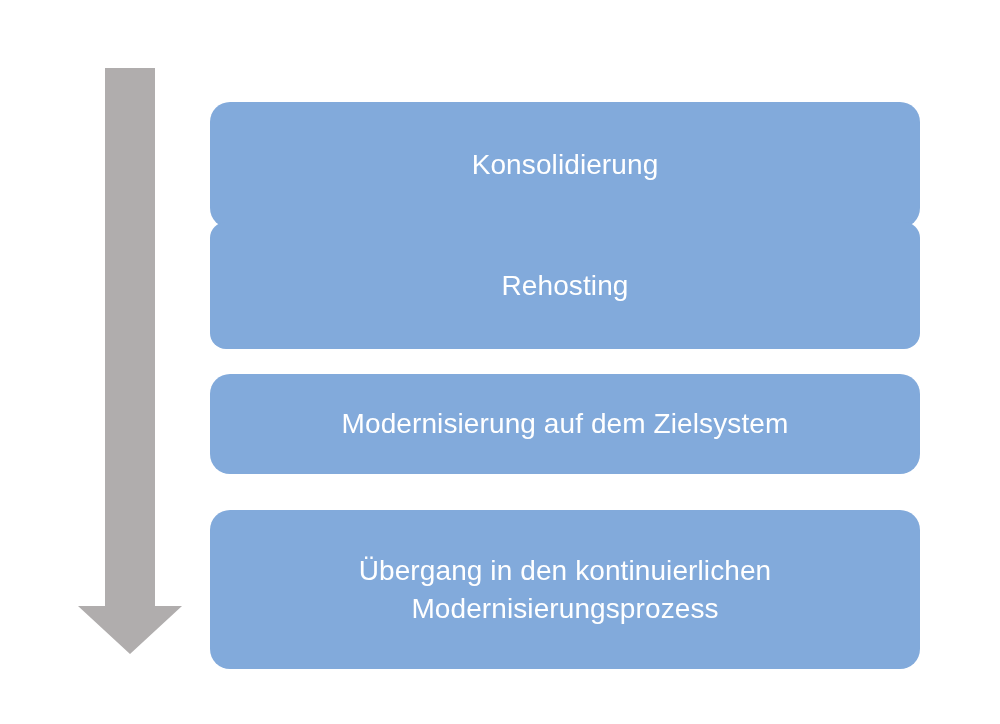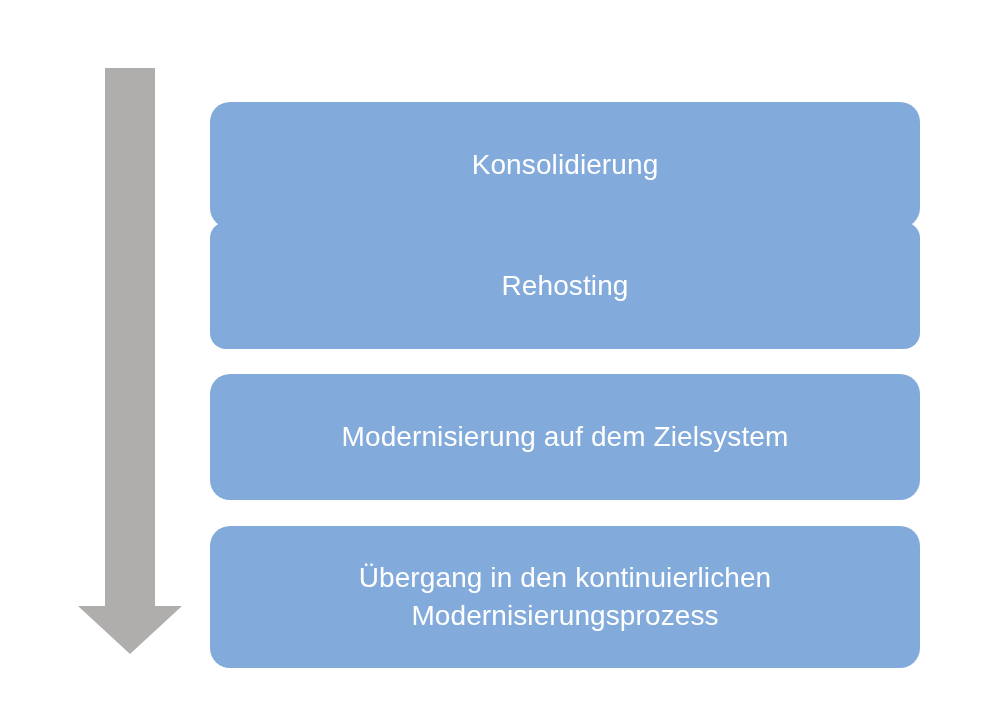--- a/index.html
+++ b/index.html
@@ -38,22 +38,22 @@
     background: #82AADB;
     border-radius: 20px;
     display: flex;
     align-items: center;
     justify-content: center;
     box-sizing: border-box;
     padding: 0 26px;
   }
   .step-box.s1 { top: 70px;  height: 126px; margin-top: 32px; }
   .step-box.s2 { top: 222px; height: 127px; }
-  .step-box.s3 { top: 374px; height: 126px; }
-  .step-box.s4 { top: 526px; height: 142px; }
+  .step-box.s3 { top: 374px; height: 100px; }
+  .step-box.s4 { top: 510px; height: 159px; }
 
   .step-label {
     color: #ffffff;
     font-size: 28px;
     line-height: 1.34;
     text-align: center;
     letter-spacing: 0.1px;
     white-space: pre-line;
     font-weight: 400;
   }

